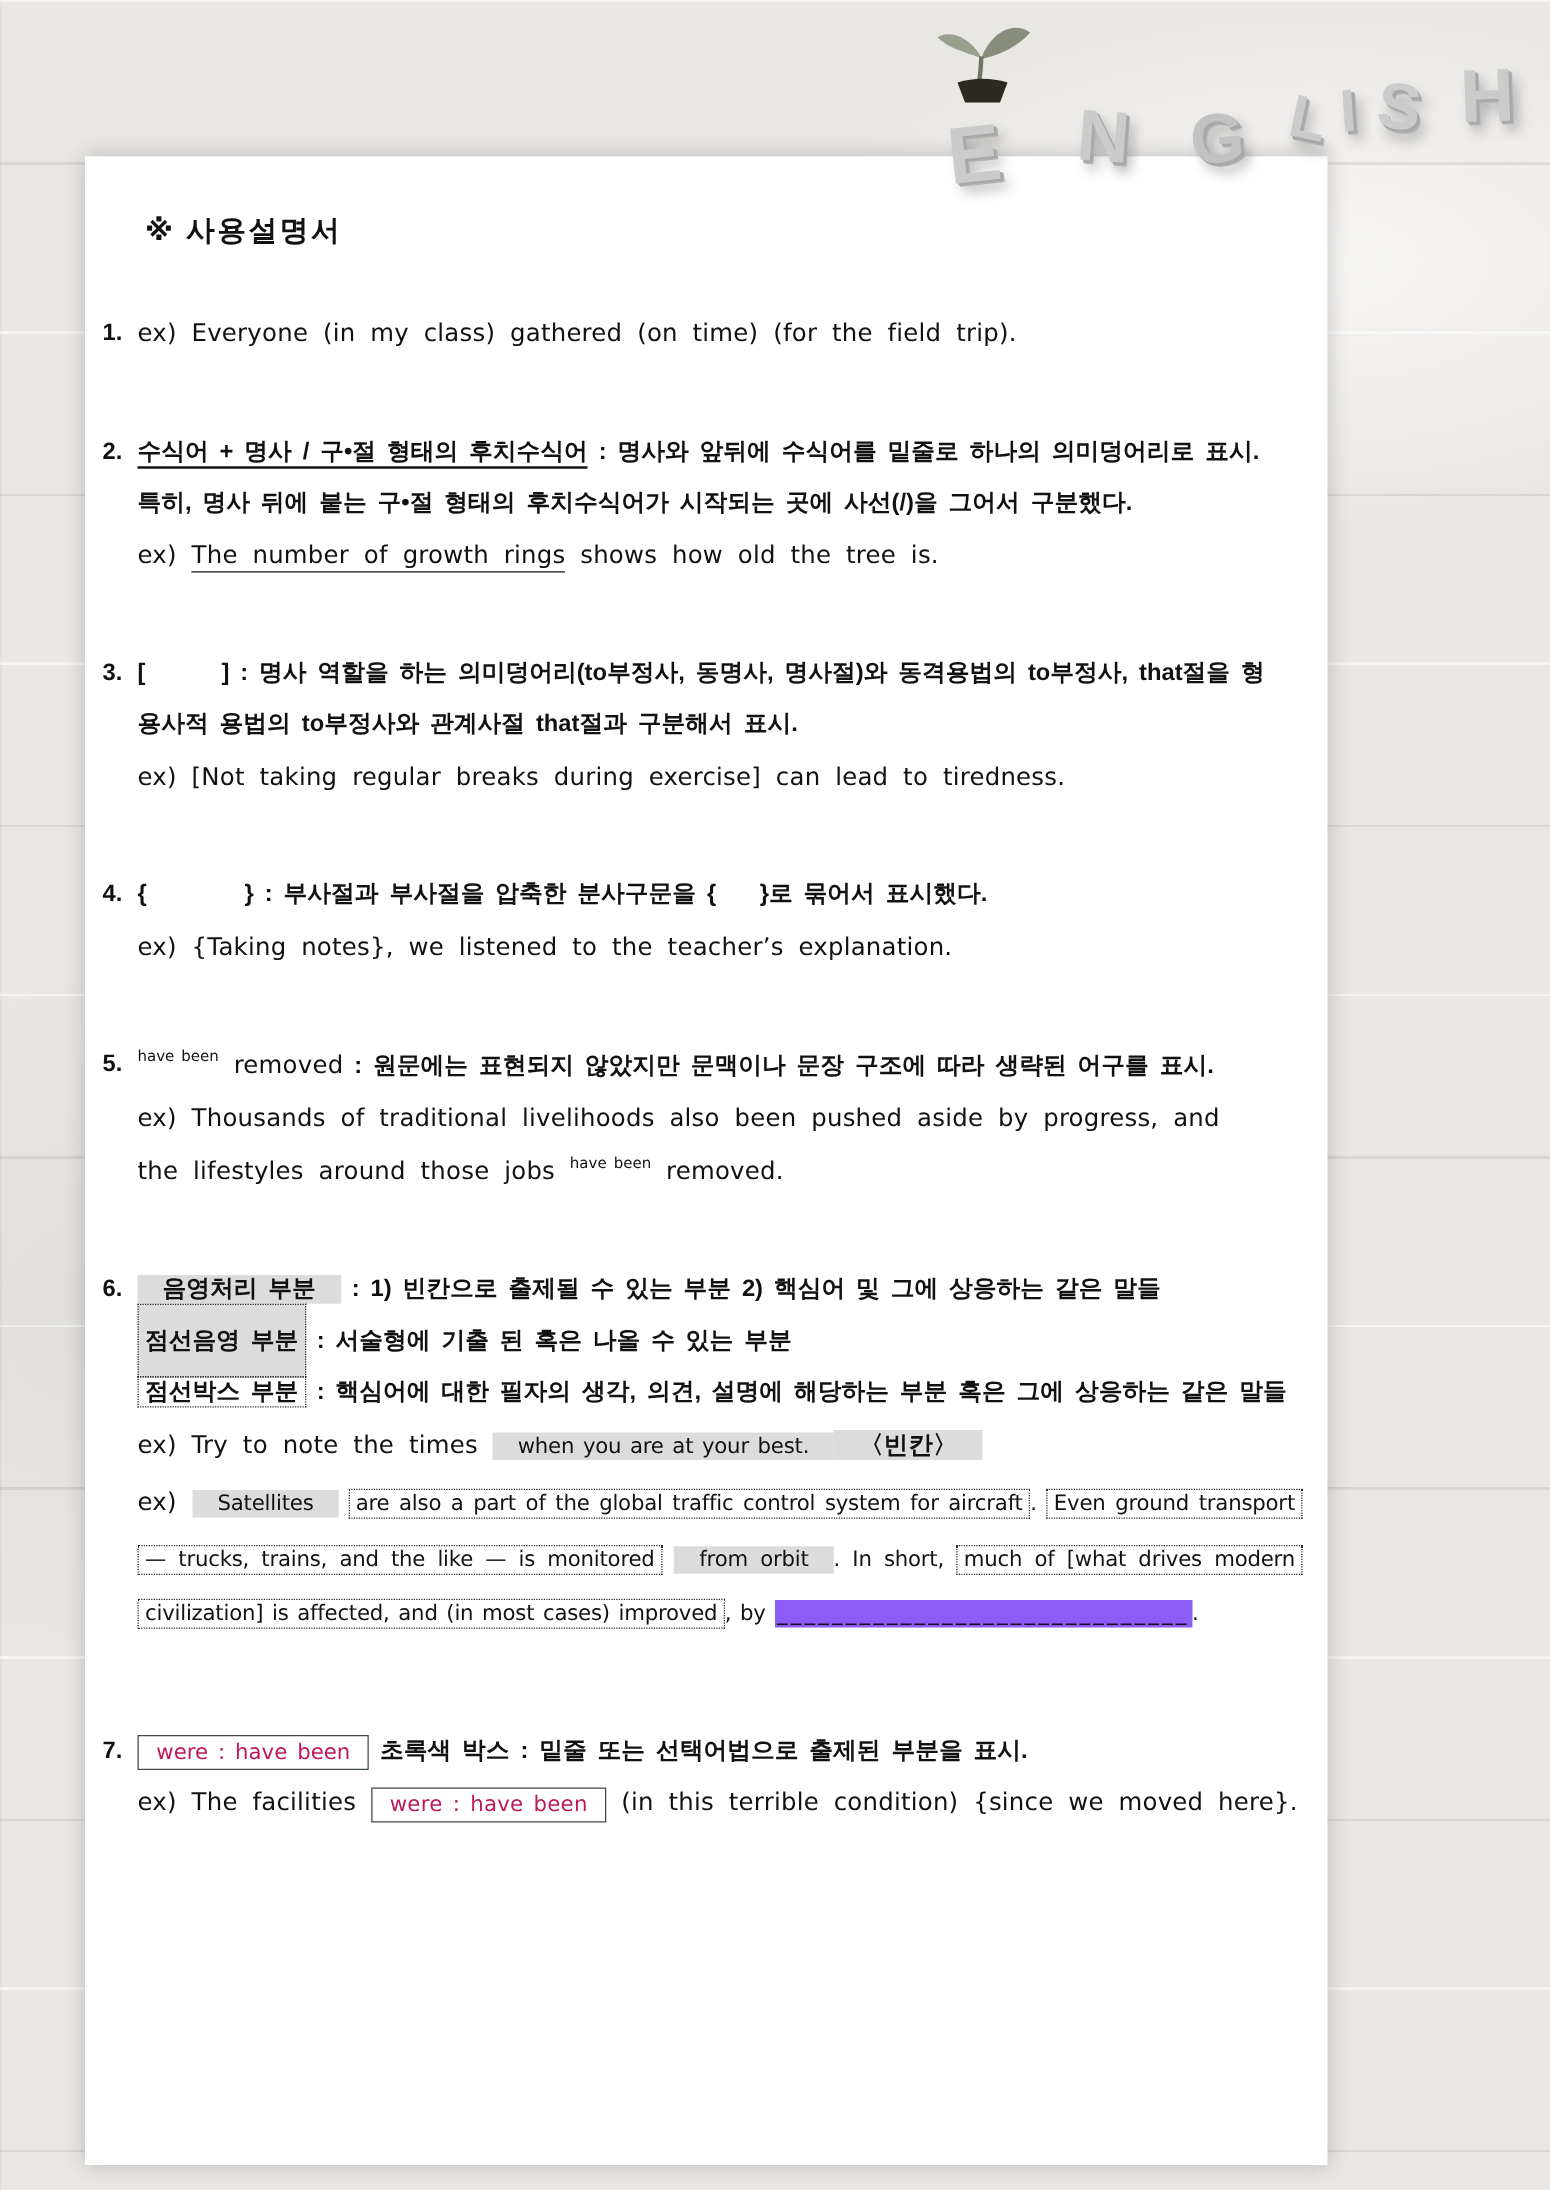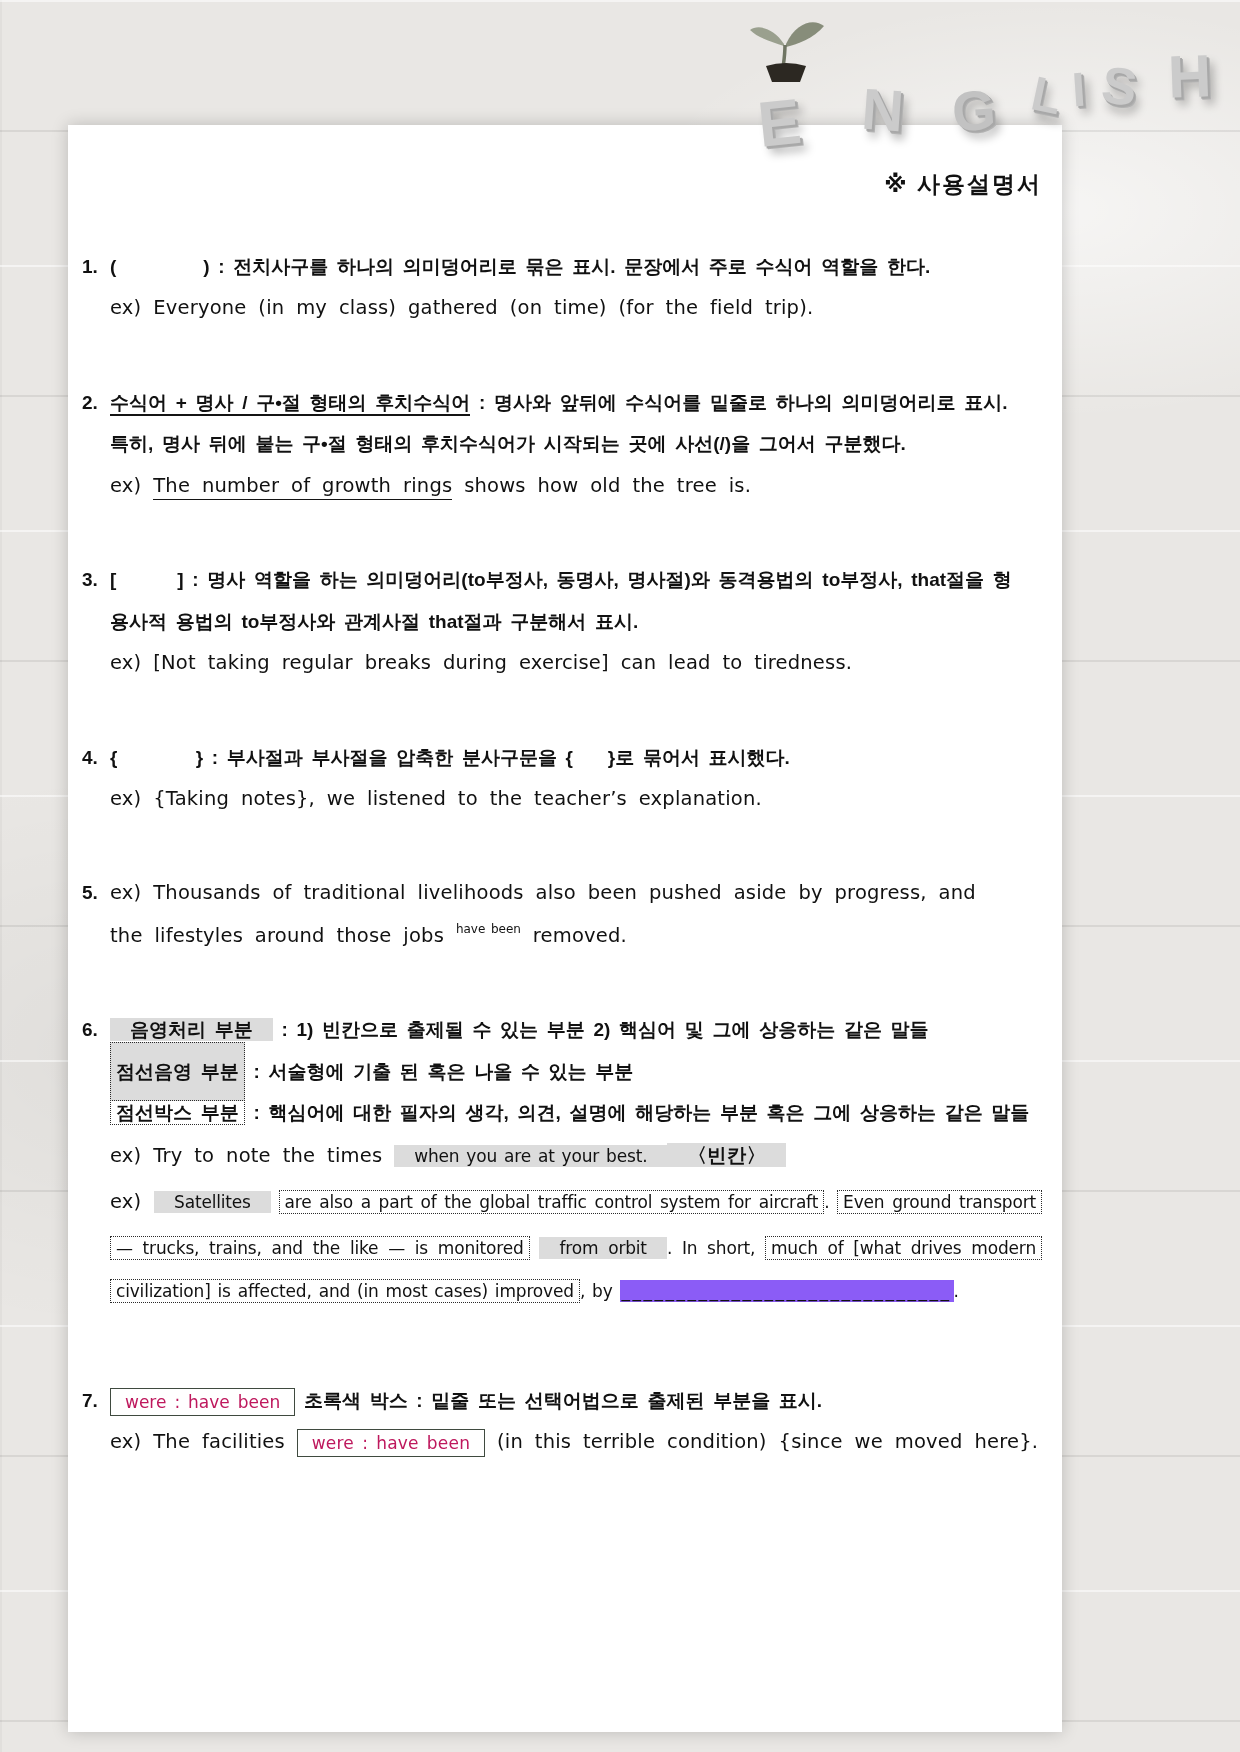--- a/index.html
+++ b/index.html
@@ -16,21 +16,21 @@
     font-family:"Liberation Sans","DejaVu Sans",sans-serif;
     color:#111;
   }
   .page{
     position:absolute;left:68px;top:125px;width:994px;height:1607px;
     background:#ffffff;
     box-shadow:0 0 16px rgba(0,0,0,0.20);
     padding:44px 20px 0 14px;box-sizing:border-box;
   }
   .title{
-    font-size:23px;font-weight:700;margin:0 0 46px 34px;letter-spacing:2px;text-align:right;
+    font-size:23px;font-weight:700;margin:0 0 46px 34px;letter-spacing:2px;
   }
   .item{position:relative;padding-left:28px;font-size:19px;margin-bottom:52px;}
   .item p{margin:0;line-height:2.18;}
   .num{position:absolute;left:0;top:0;font-weight:700;line-height:2.18;}
   .kr{font-family:"Liberation Sans","DejaVu Sans",sans-serif;font-weight:700;word-spacing:0.18em;}
   .en{font-family:"DejaVu Sans",sans-serif;font-weight:400;font-size:19.5px;letter-spacing:0.01em;word-spacing:0.28em;}
   .hw{font-family:"DejaVu Sans",sans-serif;font-weight:400;font-size:17px;letter-spacing:-0.01em;word-spacing:0.10em;}
   .hwpar{text-align:justify;line-height:2.55 !important;}
   .ul{border-bottom:2px solid #141414;padding-bottom:1px;}
   .ulen{border-bottom:1.7px solid #141414;padding-bottom:2px;}
@@ -76,21 +76,20 @@
   <span class="lt">I</span>
   <span class="lt">S</span>
   <span class="lt">H</span>
 </div>
 
 <div class="page">
   <h1 class="title">※  사용설명서</h1>
 
   <div class="item">
     <span class="num kr">1.</span>
-    <p class="kr">(&nbsp;&nbsp;&nbsp;&nbsp;&nbsp;&nbsp;&nbsp;&nbsp;&nbsp;&nbsp;) : 전치사구를 하나의 의미덩어리로 묶은 표시. 문장에서 주로 수식어 역할을 한다.</p>
     <p class="en">ex) Everyone (in my class) gathered (on time) (for the field trip).</p>
   </div>
 
   <div class="item">
     <span class="num kr">2.</span>
     <p class="kr"><span class="ul">수식어 + 명사 / 구•절 형태의 후치수식어</span><span> : 명사와 앞뒤에 수식어를 밑줄로 하나의 의미덩어리로 표시.</span></p>
     <p class="kr">특히, 명사 뒤에 붙는 구•절 형태의 후치수식어가 시작되는 곳에 사선(/)을 그어서 구분했다.</p>
     <p class="en"><span>ex) </span><span class="ulen">The number of growth rings</span><span> shows how old the tree is.</span></p>
   </div>
 
@@ -102,20 +101,21 @@
   </div>
 
   <div class="item">
     <span class="num kr">4.</span>
     <p class="kr">{&nbsp;&nbsp;&nbsp;&nbsp;&nbsp;&nbsp;&nbsp;&nbsp;&nbsp;} : 부사절과 부사절을 압축한 분사구문을 {&nbsp;&nbsp;&nbsp;&nbsp;}로 묶어서 표시했다.</p>
     <p class="en">ex) {Taking notes}, we listened to the teacher’s explanation.</p>
   </div>
 
   <div class="item">
     <span class="num kr">5.</span>
+    <p class="kr"><sup class="omit">have been</sup><span class="en"> removed</span><span> : 원문에는 표현되지 않았지만 문맥이나 문장 구조에 따라 생략된 어구를 표시.</span></p>
     <p class="en">ex) Thousands of traditional livelihoods also been pushed aside by progress, and</p>
     <p class="en"><span>the lifestyles around those jobs </span><sup class="omit">have been</sup><span> removed.</span></p>
   </div>
 
   <div class="item">
     <span class="num kr">6.</span>
     <p class="kr"><span class="shade">음영처리 부분</span><span> : 1) 빈칸으로 출제될 수 있는 부분 2) 핵심어 및 그에 상응하는 같은 말들</span></p>
     <p class="kr"><span class="dotshade">점선음영 부분</span><span> : 서술형에 기출 된 혹은 나올 수 있는 부분</span></p>
     <p class="kr"><span class="dot">점선박스 부분</span><span> : 핵심어에 대한 필자의 생각, 의견, 설명에 해당하는 부분 혹은 그에 상응하는 같은 말들</span></p>
     <p class="en"><span>ex) Try to note the times </span><span class="hw shade">when you are at your best.</span><span class="kr shade">〈빈칸〉</span></p>

